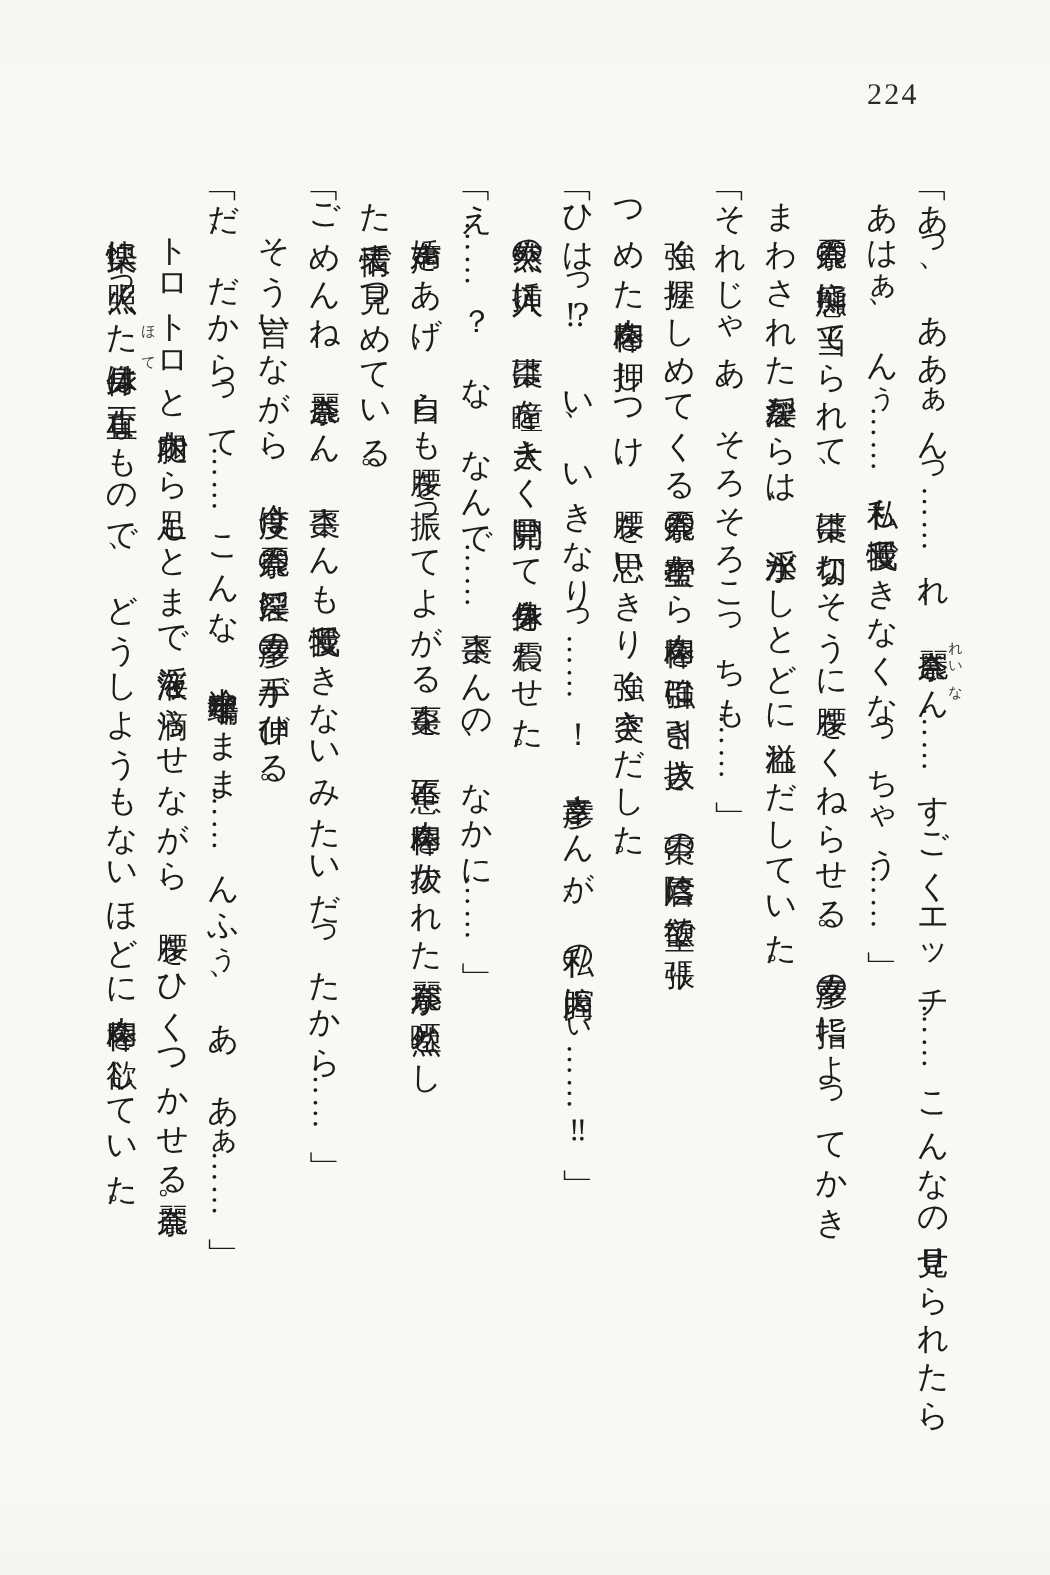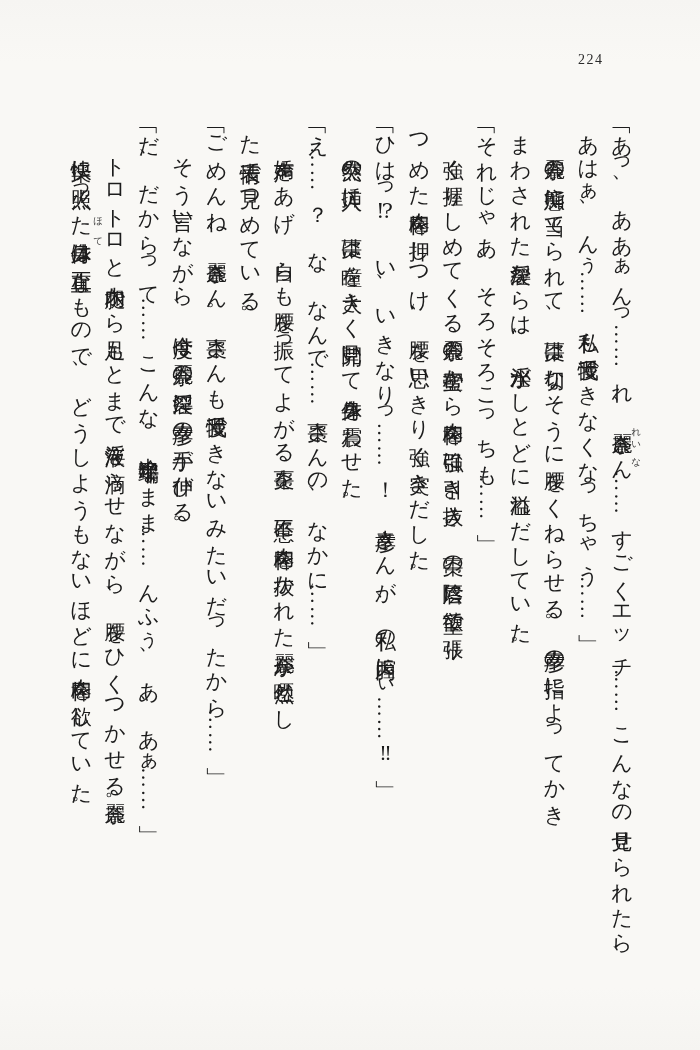--- a/index.html
+++ b/index.html
@@ -15,21 +15,21 @@
     position: relative;
     width: 700px;
     height: 1050px;
     overflow: hidden;
     background: linear-gradient(180deg, #f6f5f2 0%, #f9f8f5 6%, #f9f8f5 94%, #f5f4f1 100%);
   }
   .page-number {
     position: absolute;
     top: 52px;
     left: 578px;
-    font-size: 14px;
+    font-size: 20px;
     letter-spacing: 1.5px;
     color: #2a2a2a;
   }
   .text-block {
     position: absolute;
     top: 120px;
     right: 62px;
     height: 905px;
     writing-mode: vertical-rl;
     text-orientation: mixed;

